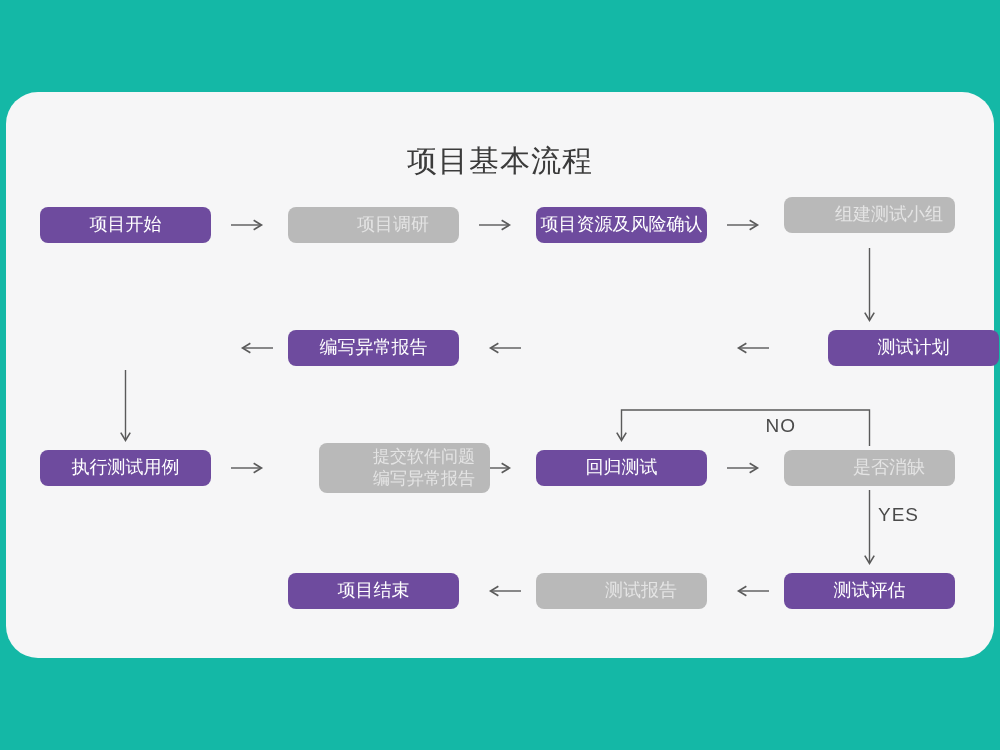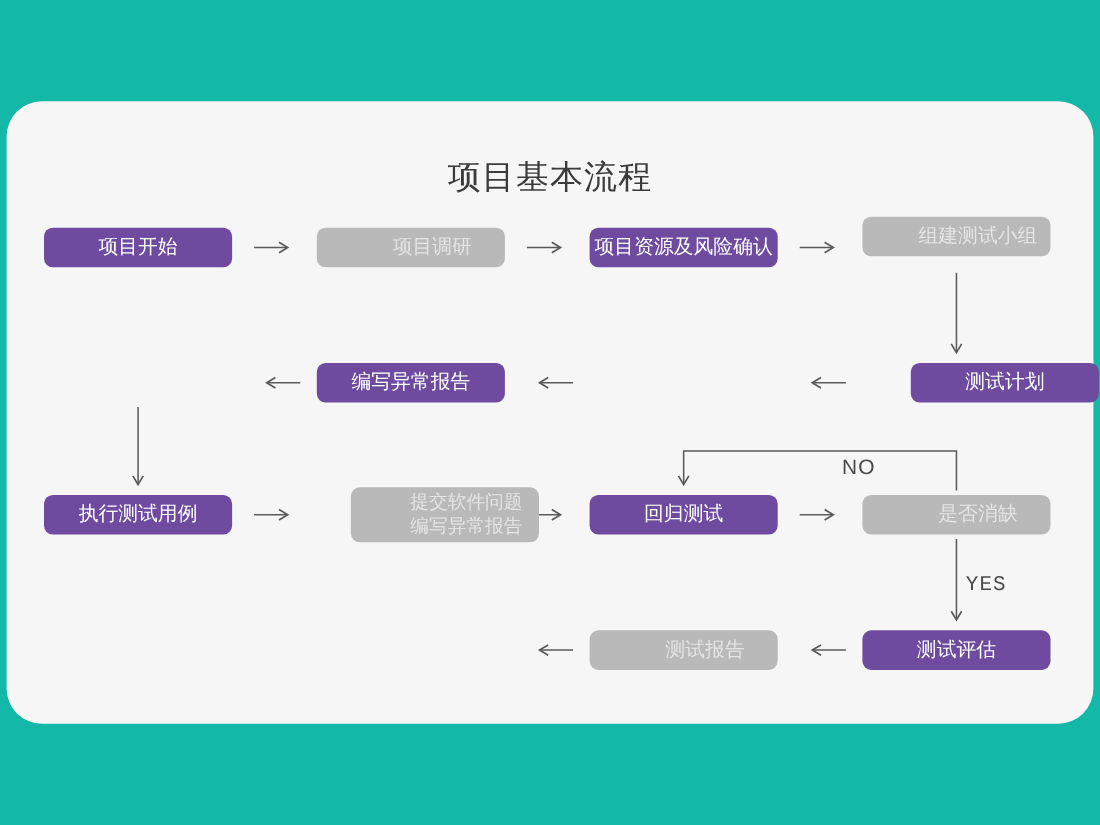--- a/index.html
+++ b/index.html
@@ -66,22 +66,21 @@
     letter-spacing: 1px;
   }
   .edge-label.no {
     left: 696px;
     top: 415px;
     width: 100px;
     text-align: right;
   }
   .edge-label.yes {
     left: 878px;
-    top: 520px;
-    font-family: Liberation Mono, monospace;
+    top: 504px;
   }
 </style>
 </head>
 <body>
 
 <div class="page">
 
   <div class="card"></div>
 
   <h1 class="title">项目基本流程</h1>
@@ -146,20 +145,23 @@
     <span>提交软件问题</span>
     <span>编写异常报告</span>
   </div>
   <div class="node purple" style="left:536px; top:450px">
     <span>回归测试</span>
   </div>
   <div class="node gray" style="left:784px; top:450px">
     <span>是否消缺</span>
   </div>
 
+  <div class="node purple" style="left:288px; top:573px">
+    <span>项目结束</span>
+  </div>
   <div class="node purple" style="left:784px; top:573px">
     <span>测试评估</span>
   </div>
   <div class="node gray" style="left:536px; top:573px">
     <span>测试报告</span>
   </div>
 
   <div class="edge-label no">NO</div>
   <div class="edge-label yes">YES</div>
 

